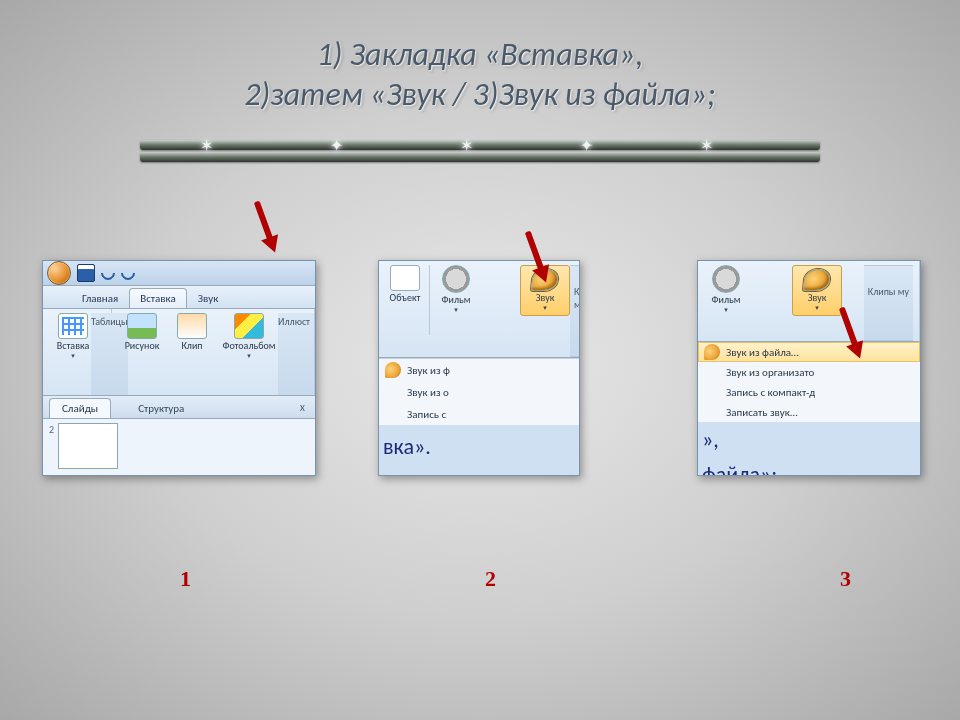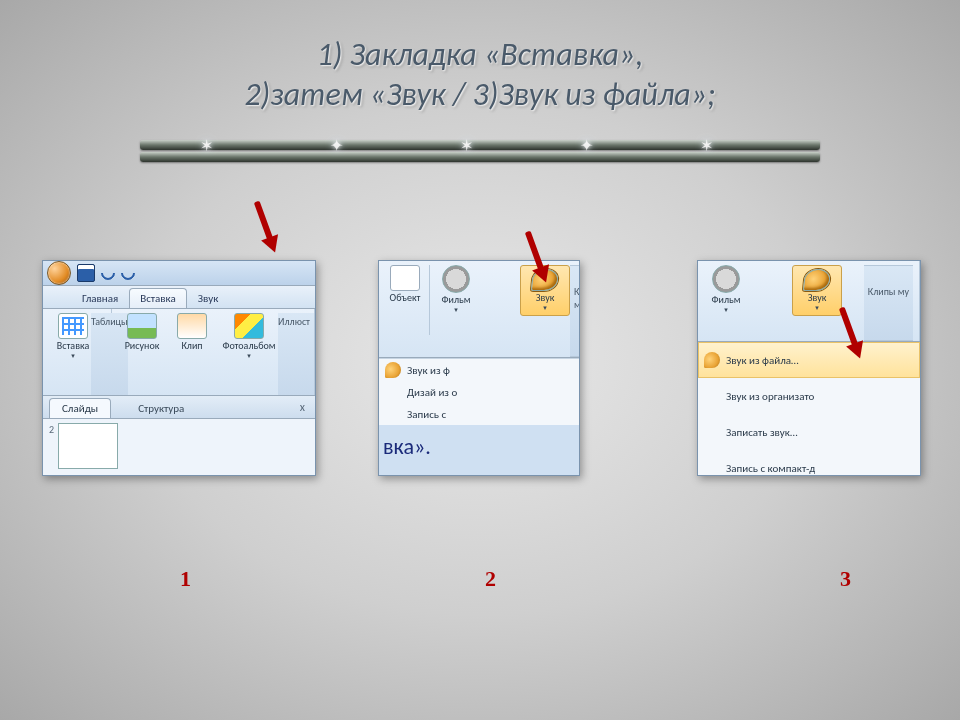--- a/index.html
+++ b/index.html
@@ -95,21 +95,21 @@
   .menu-row.highlight{background:linear-gradient(#fff2cf,#ffe29a);outline:1px solid #e9c268;outline-offset:-1px;}
   .menu-icon{width:16px;height:16px;flex:0 0 16px;}
   .menu-icon.sound{background:radial-gradient(circle at 35% 45%,#ffd37a,#e9a436 60%,#a86a10);border-radius:50% 50% 50% 10%/50% 50% 50% 10%;}
   .menu-lbl{font-size:11px;white-space:nowrap;overflow:hidden;text-overflow:clip;}
   .strip-title{font-size:10px;color:#4a5a6a;background:linear-gradient(#d9e7f5,#c7d9ec);padding:19px 4px;border-top:1px solid #b6c8da;border-bottom:1px solid #b6c8da;}
   .bodytext{color:#1a2a7a;font-size:22px;padding:8px 4px;white-space:nowrap;overflow:hidden;}
   
   #p3{top:260px;left:697px;width:222px;height:214px;}
   .rib3{height:80px;background:linear-gradient(#eaf2fb,#d6e5f4);display:flex;border-bottom:1px solid #9ab;}
   .menu3{background:#f3f7fb;}
-  .menu3 .menu-row{height:36px;}
+  .menu3 .menu-row{height:20px;}
   .step-label{
     position:absolute;
     top:566px;
     font-family:"Times New Roman",serif;
     font-weight:bold;
     color:#b00000;
     font-size:22px;
     text-align:center;
   }
 </style>
@@ -220,21 +220,21 @@
       <div class="strip-title">Клипы му</div>
     </div>
   </div>
   <div class="menu">
     <div class="menu-row">
       <span class="menu-icon sound"></span>
       <span class="menu-lbl">Звук из ф</span>
     </div>
     <div class="menu-row">
       <span class="menu-icon"></span>
-      <span class="menu-lbl">Дизай из о</span>
+      <span class="menu-lbl">Звук из о</span>
     </div>
     <div class="menu-row">
       <span class="menu-icon"></span>
       <span class="menu-lbl">Запись с</span>
     </div>
   </div>
   <div class="bodytext">вка».</div>
 </div>
 
 <div id="p3" class="panel">
@@ -259,25 +259,25 @@
     <div class="menu-row highlight">
       <span class="menu-icon sound"></span>
       <span class="menu-lbl">Звук из файла…</span>
     </div>
     <div class="menu-row">
       <span class="menu-icon"></span>
       <span class="menu-lbl">Звук из организато</span>
     </div>
     <div class="menu-row">
       <span class="menu-icon"></span>
+      <span class="menu-lbl">Запись с компакт-д</span>
+    </div>
+    <div class="menu-row">
+      <span class="menu-icon"></span>
       <span class="menu-lbl">Записать звук…</span>
-    </div>
-    <div class="menu-row">
-      <span class="menu-icon"></span>
-      <span class="menu-lbl">Запись с компакт-д</span>
     </div>
   </div>
   <div class="bodytext" style="padding-top:4px">»,</div>
   <div class="bodytext" style="padding-top:0">файла»;</div>
 </div>
 
 <div class="step-label" style="left:180px">1</div>
 <div class="step-label" style="left:485px">2</div>
 <div class="step-label" style="left:840px">3</div>
 

